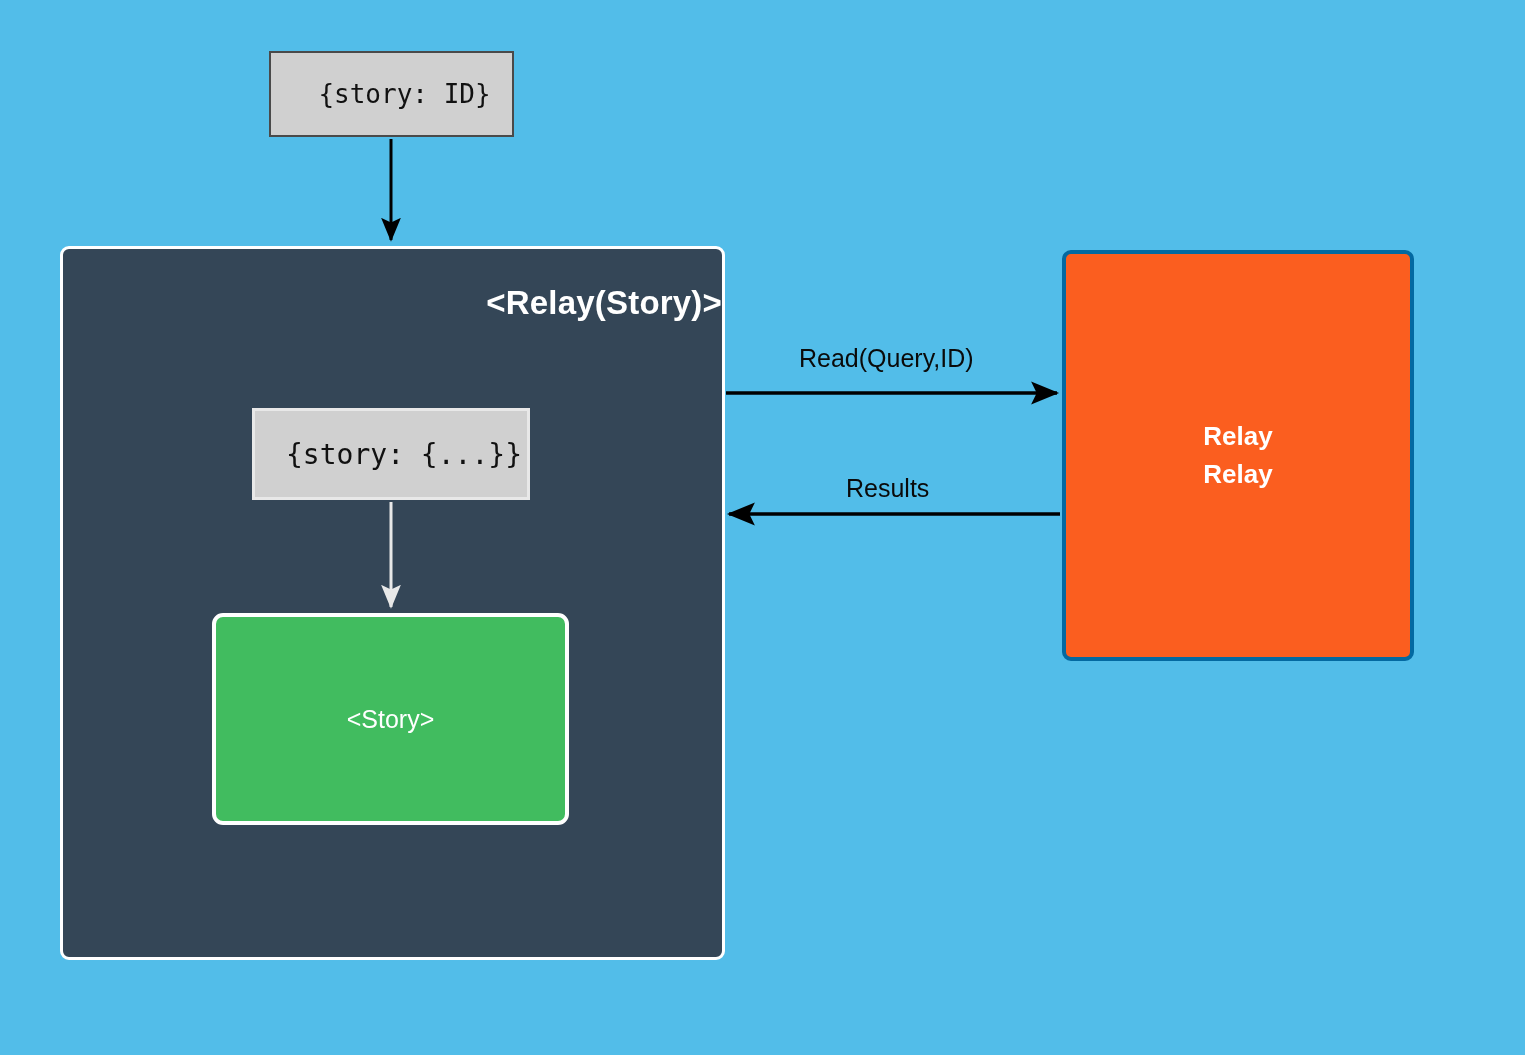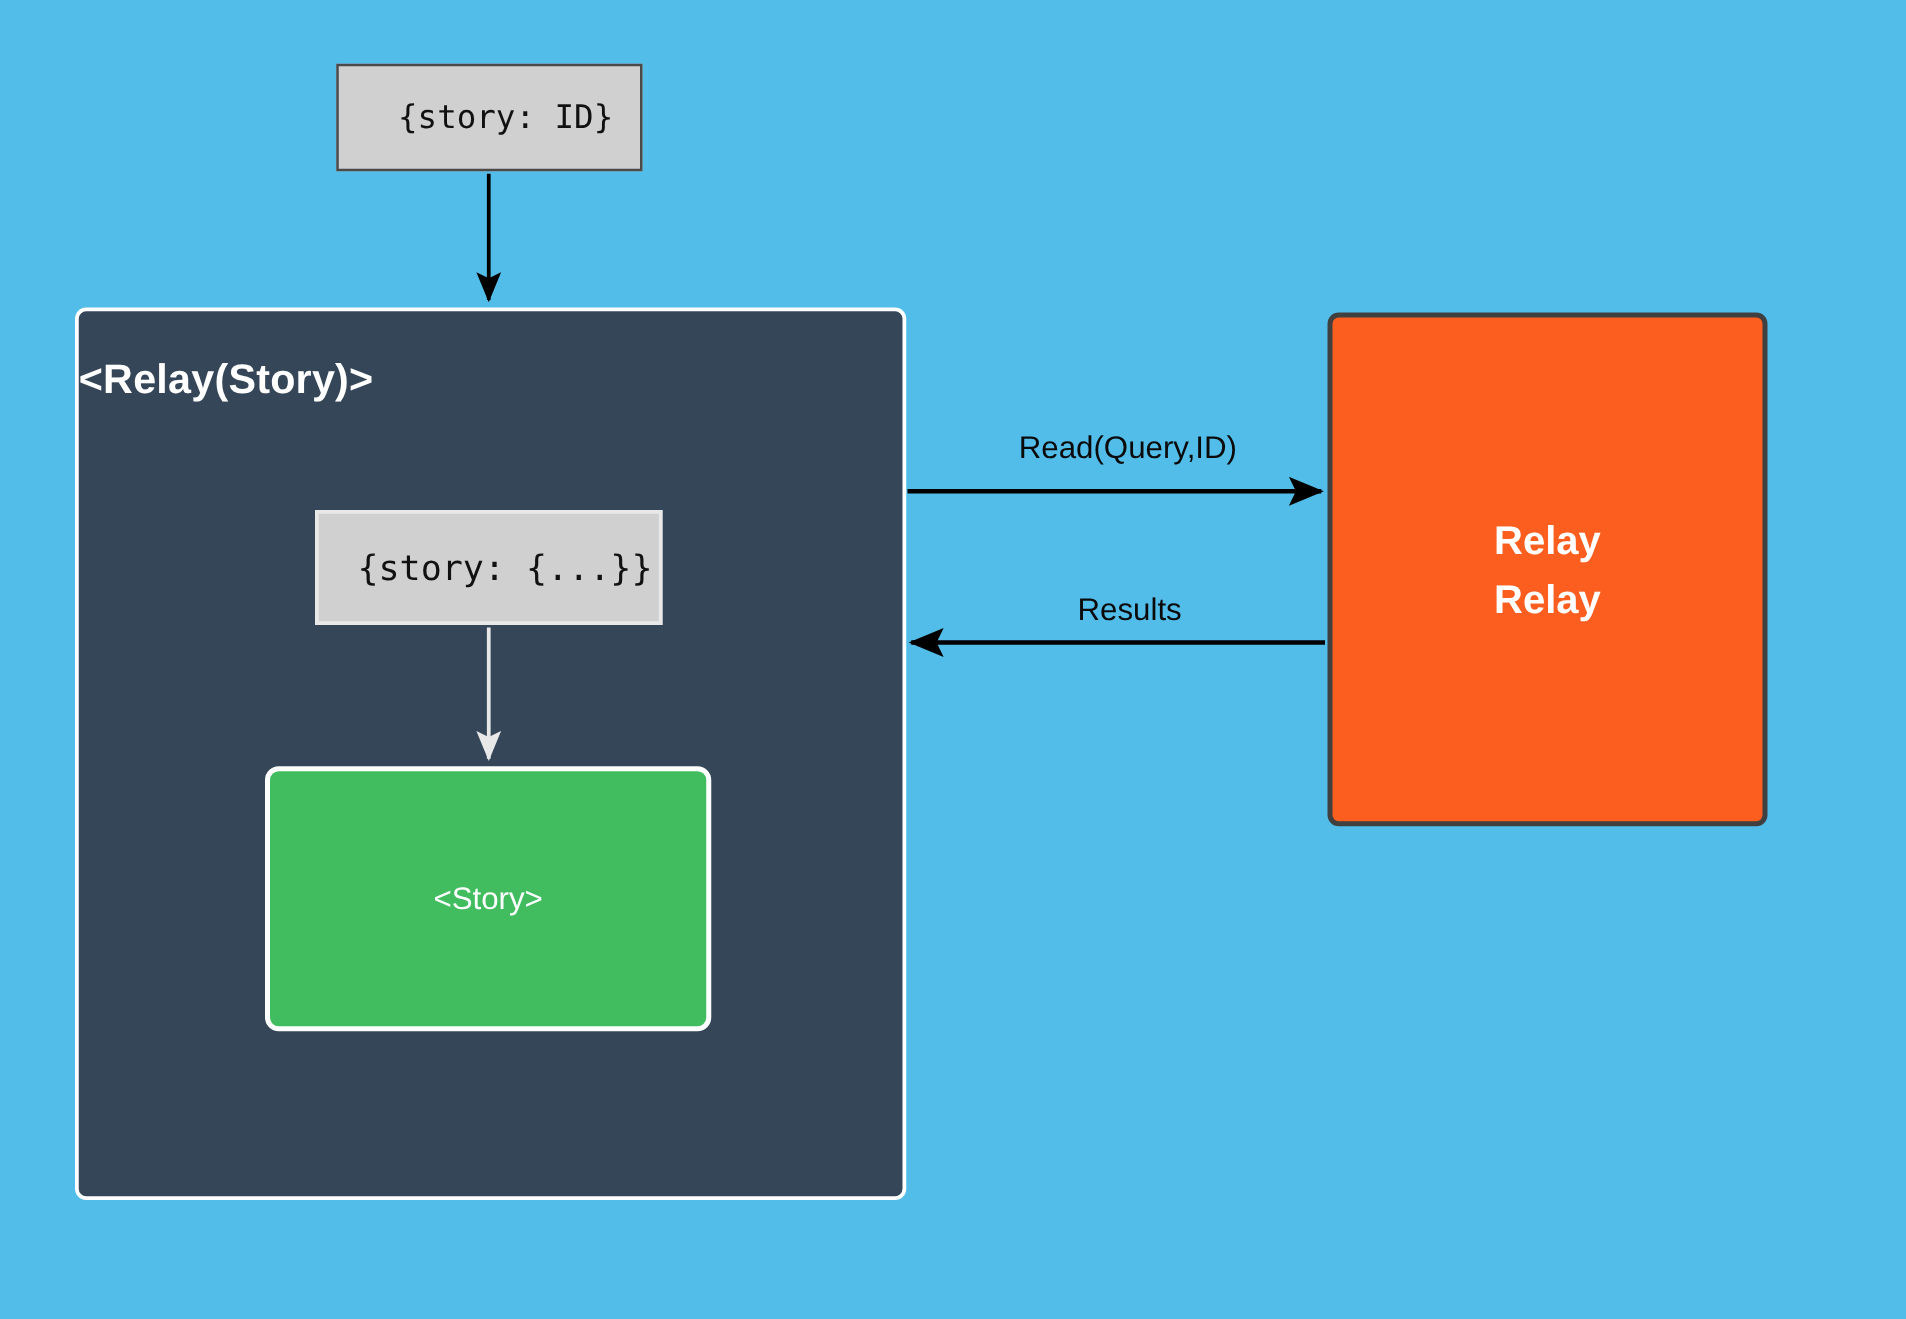--- a/index.html
+++ b/index.html
@@ -54,21 +54,21 @@
     border: 3px solid #ffffff;
     border-radius: 9px;
     display: block;
   }
 
   #relay-container-title {
     position: absolute;
     left: 0;
     top: 35px;
     width: 100%;
-    text-align: left;
+    text-align: right;
     color: #ffffff;
     font-size: 33px;
     font-weight: bold;
     letter-spacing: 0.2px;
   }
 
   #props-data-box {
     
     left: 252px;
     top: 408px;
@@ -91,24 +91,24 @@
     font-size: 25px;
     font-weight: normal;
   }
 
   #relay-store-box {
     left: 1062px;
     top: 250px;
     width: 352px;
     height: 411px;
     background: #fb5e1f;
-    border: 4px solid #404040;
+    border: 4px solid #0369a1;
     border-radius: 9px;
     color: #ffffff;
-    font-size: 32px;
+    font-size: 26px;
     font-weight: bold;
     line-height: 1.45;
     flex-direction: column;
   }
 
   
 
   #arrow-layer {
     position: absolute;
     left: 0;
@@ -118,21 +118,20 @@
     pointer-events: none;
   }
 
   
 
   .edge-label {
     position: absolute;
     color: #0a0a0a;
     font-size: 25px;
     white-space: nowrap;
-    margin-left: 16px;
   }
 
   #label-read {
     left: 799px;
     top: 344px;
   }
 
   #label-results {
     left: 846px;
     top: 474px;

